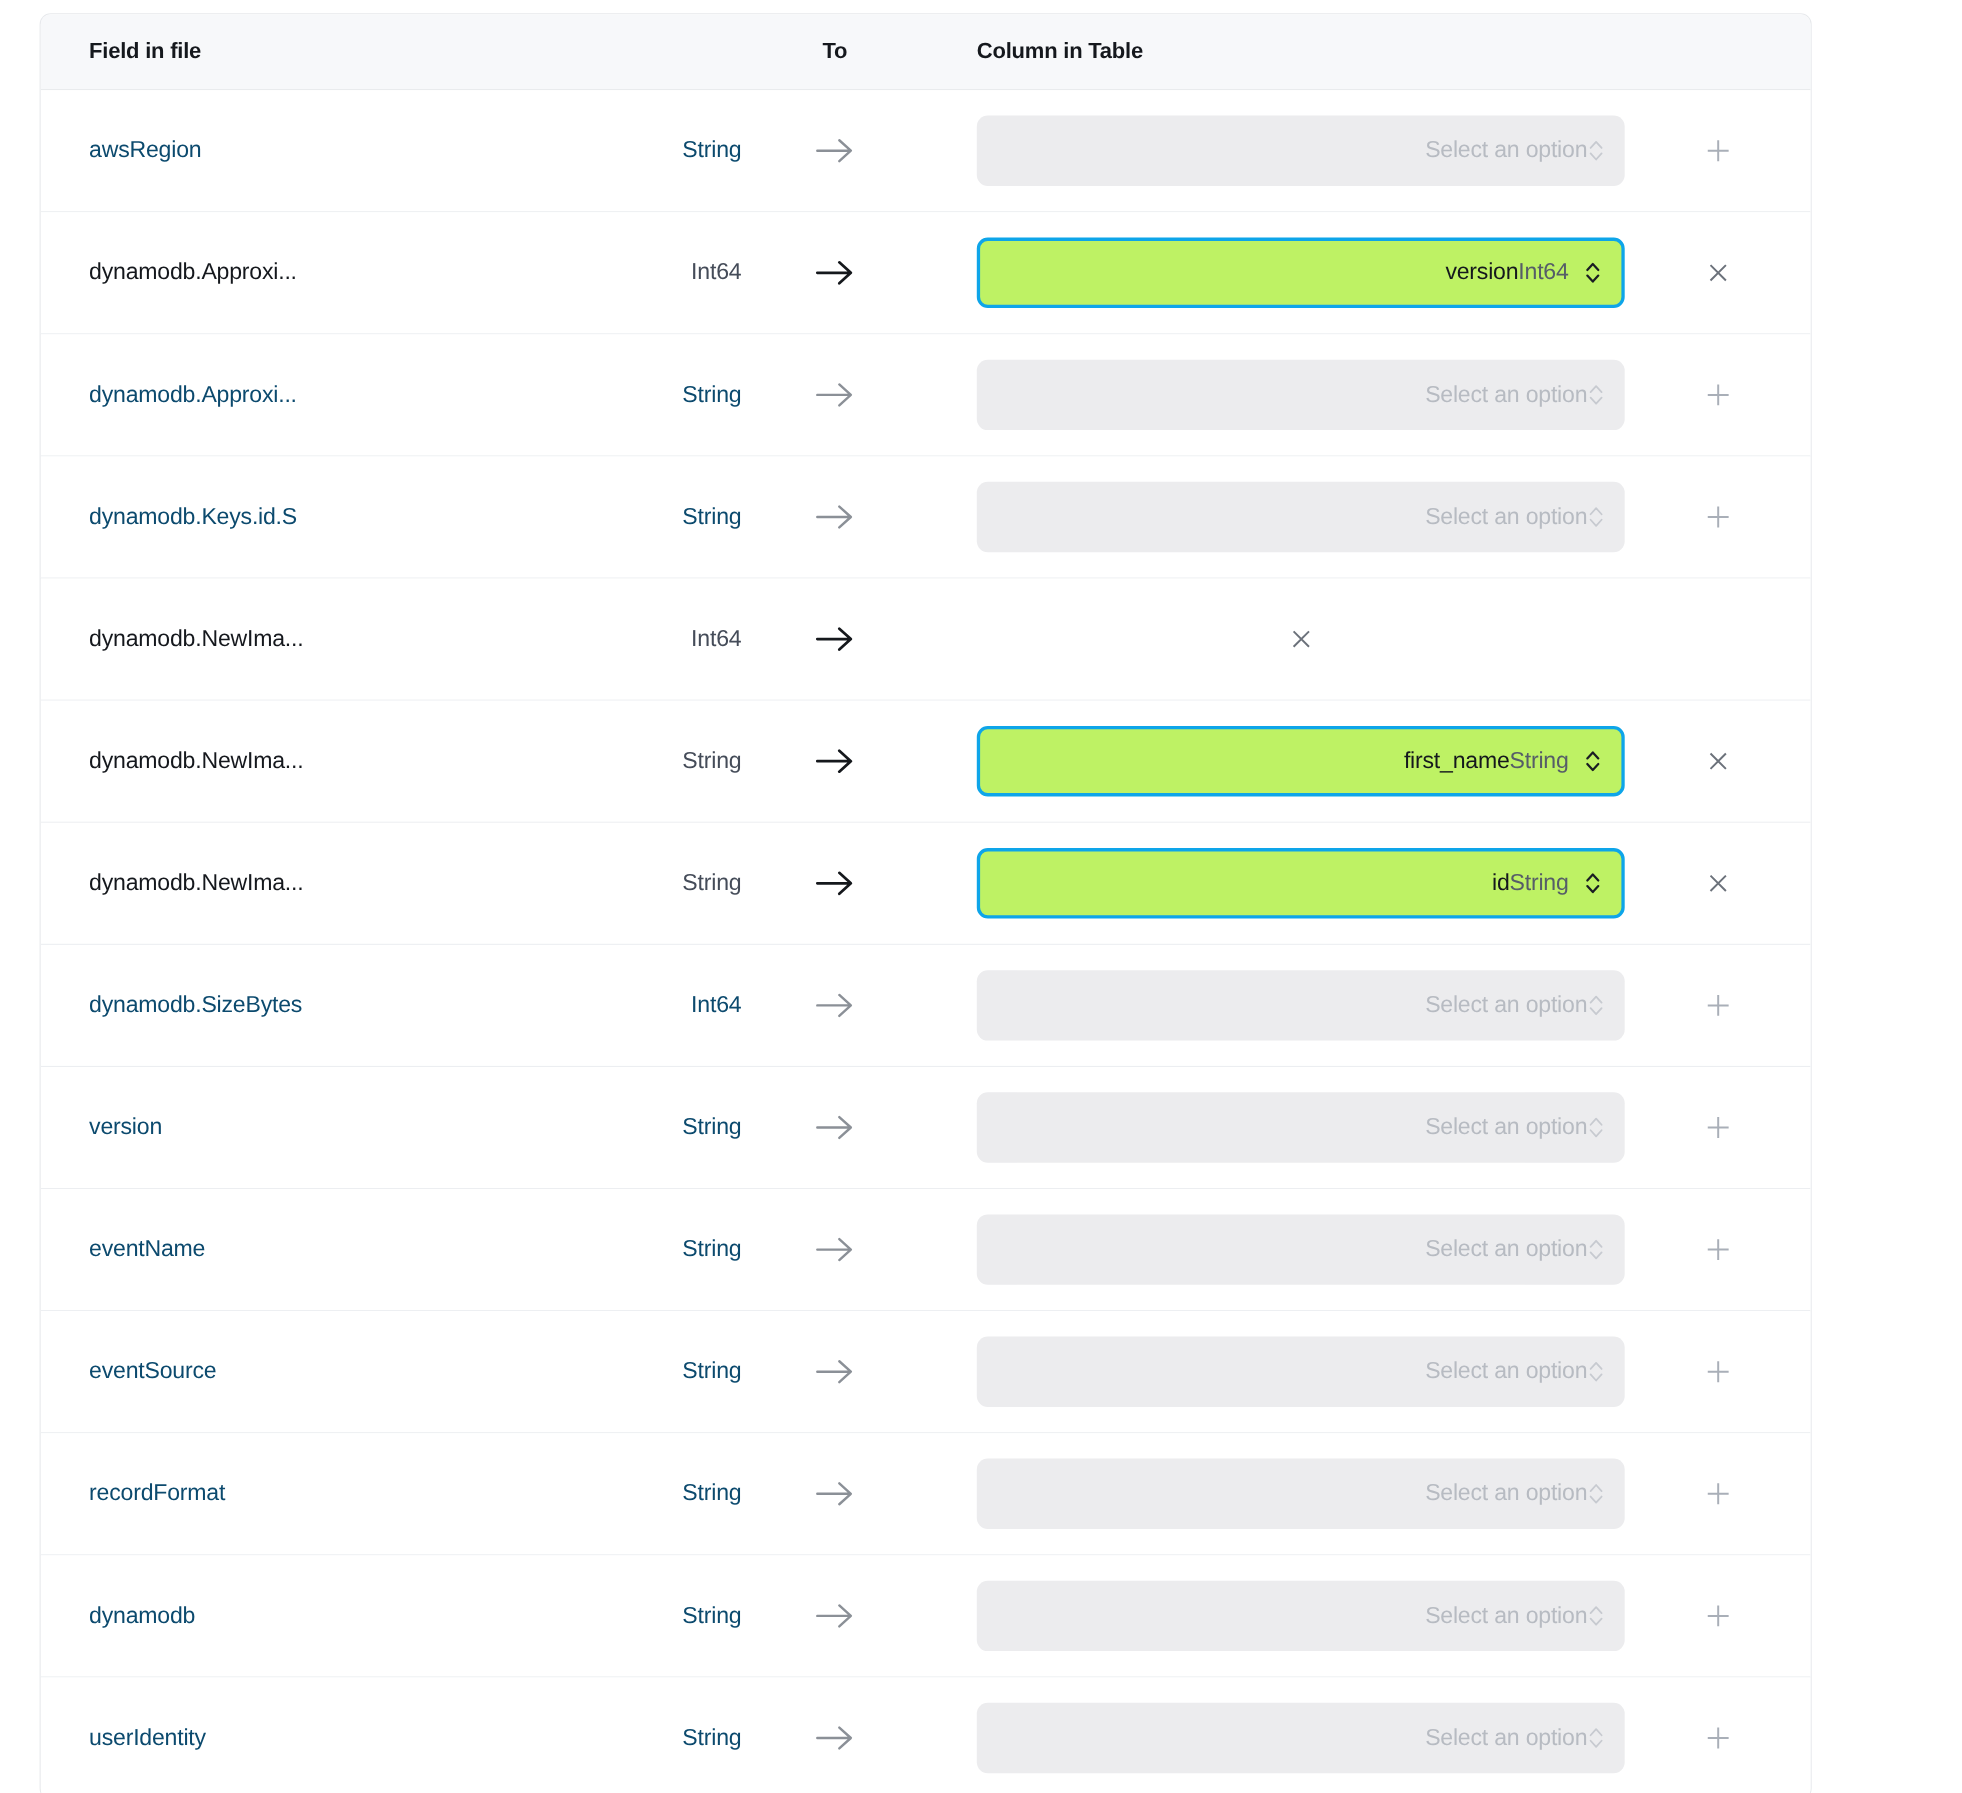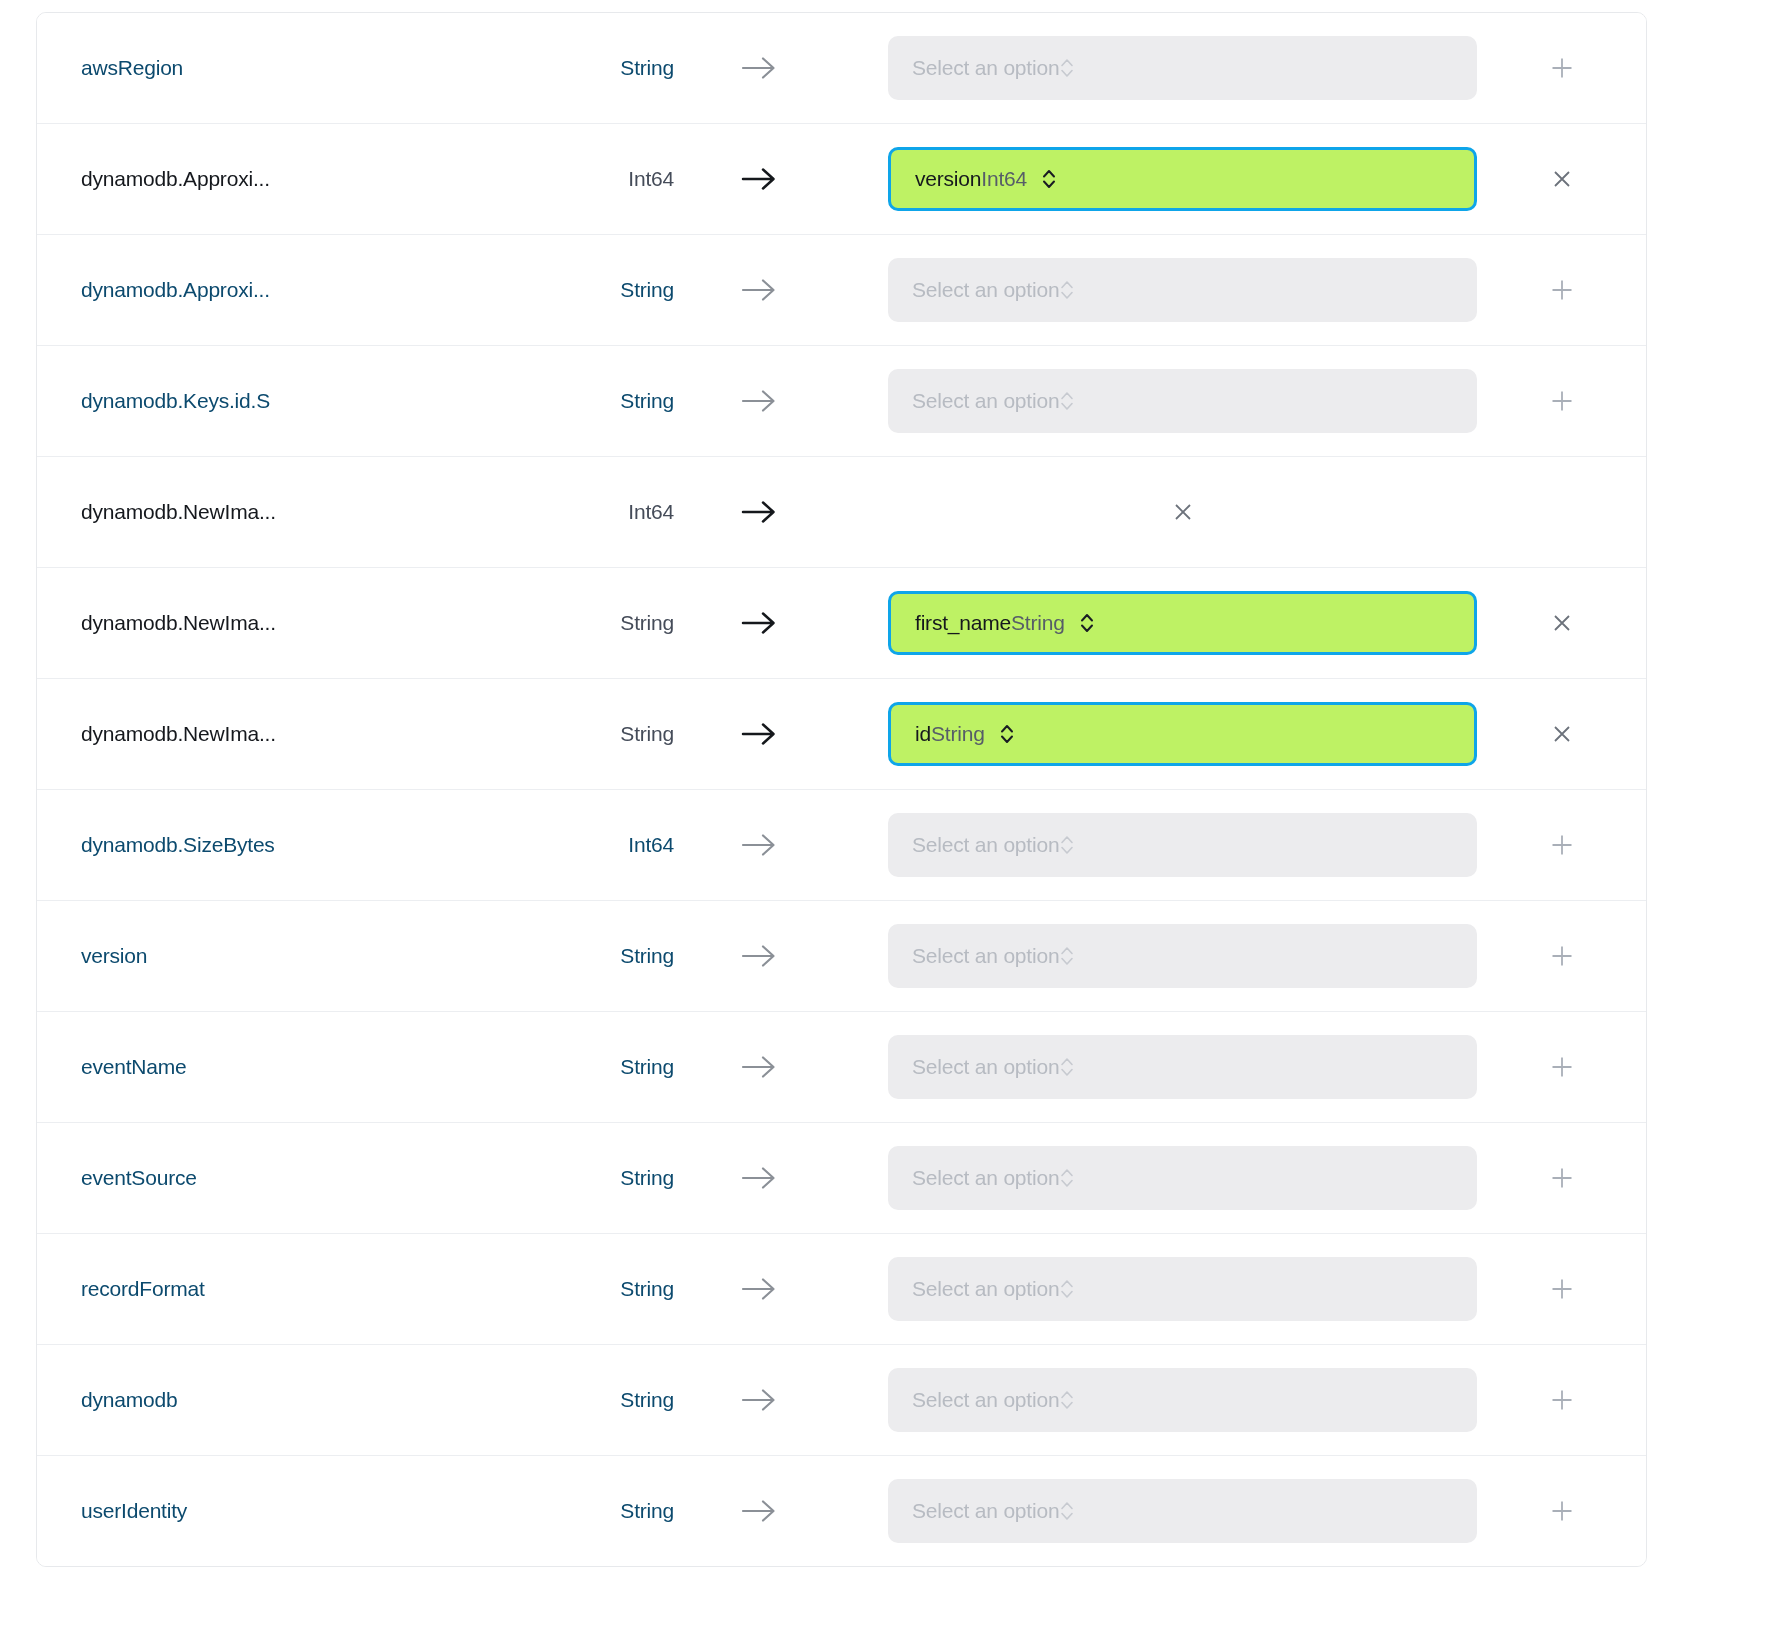--- a/index.html
+++ b/index.html
@@ -35,21 +35,21 @@
   .row.unmapped .c-field, .row.unmapped .c-ftype{color:#0c4a6e;}
   .row.mapped .c-field{color:#15181d;}
   .row.mapped .c-ftype{color:#454c59;}
   .c-arrow{display:flex;justify-content:center;align-items:center;}
   .arrow-svg{display:block;}
   .row.unmapped .arrow-svg path{stroke:#8b9097;stroke-width:2.2;}
   .row.mapped .arrow-svg path{stroke:#15181c;stroke-width:2.5;}
   .c-select{width:589px;}
   .select{
     height:64px;box-sizing:border-box;border-radius:10px;
-    display:flex;align-items:center;justify-content:flex-start;
+    display:flex;align-items:center;justify-content:flex-end;
     padding:0 18px 0 24px;font-size:21px;letter-spacing:-0.2px;
     cursor:default;
   }
   .select-right{display:flex;align-items:center;gap:14px;}
   .chev{display:block;}
   .select.placeholder{background:#ececee;color:#b7bbc2;}
   .select.placeholder .chev path{stroke:#c7cad0;stroke-width:1.6;}
   .select.filled{background:#bef264;border:3px solid #0ea5e9;color:#15181d;cursor:pointer;padding-left:24px;}
   .select.filled .select-type{color:#565d68;}
   .select.filled .chev path{stroke:#1a1d23;stroke-width:2;}
@@ -61,20 +61,28 @@
     background:none;border:none;padding:10px;margin:0;cursor:pointer;
     display:flex;align-items:center;justify-content:center;
   }
   .plus-svg path{stroke:#a9afb8;stroke-width:1.8;}
   .close-svg path{stroke:#6c727b;stroke-width:1.8;}
 </style>
 </head>
 <body>
 
 <div class="mapping-table">
+  <div class="grid-row thead">
+    <div class="th-field">Field in file</div>
+    <div></div>
+    <div class="th-to">To</div>
+    <div></div>
+    <div class="th-col">Column in Table</div>
+    <div></div>
+  </div>
   <div id="rows">
       <div class="grid-row row unmapped">
     <div class="c-field">awsRegion</div>
     <div class="c-ftype">String</div>
     <div class="c-arrow">
       <svg class="arrow-svg" width="36" height="26" viewBox="0 0 36 26" fill="none">
         <path d="M2 13 H32 M22 3.5 L32.5 13 L22 22.5" stroke-linecap="round" stroke-linejoin="round"></path>
       </svg>
     </div>
     <div></div>

